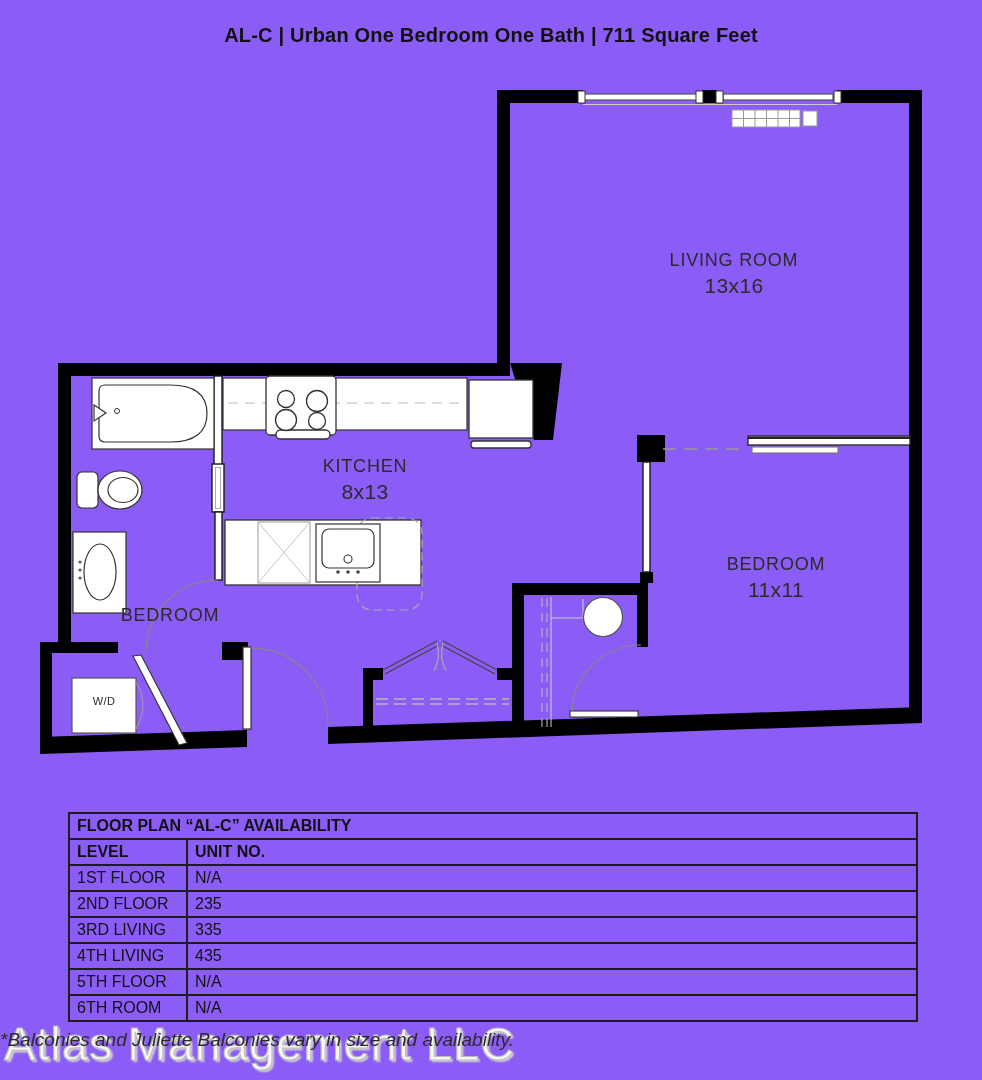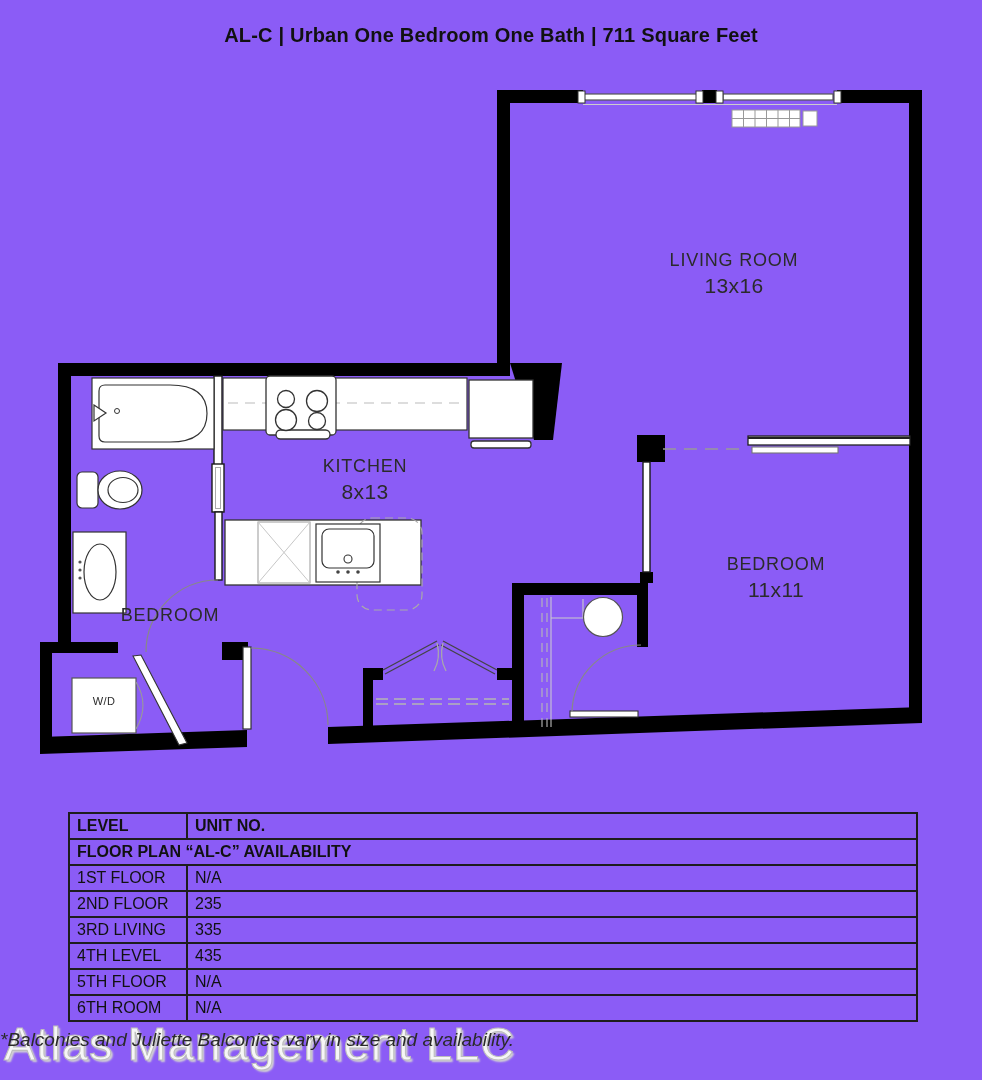--- a/index.html
+++ b/index.html
@@ -224,40 +224,40 @@
     <div>W/D</div>
   </div>
 
   <table class="availability">
     <colgroup>
         <col class="c1">
         <col>
       </colgroup>
     <tbody>
         <tr>
+      <th class="hdr" colspan="2">FLOOR PLAN “AL-C” AVAILABILITY</th>
+    </tr>
+    <tr>
       <th class="hdr">LEVEL</th>
       <th class="hdr">UNIT NO.</th>
     </tr>
     <tr>
-      <th class="hdr" colspan="2">FLOOR PLAN “AL-C” AVAILABILITY</th>
-    </tr>
-    <tr>
       <td>1ST FLOOR</td>
       <td>N/A</td>
     </tr>
     <tr>
       <td>2ND FLOOR</td>
       <td>235</td>
     </tr>
     <tr>
       <td>3RD LIVING</td>
       <td>335</td>
     </tr>
     <tr>
-      <td>4TH LEVEL</td>
+      <td>4TH LIVING</td>
       <td>435</td>
     </tr>
     <tr>
       <td>5TH FLOOR</td>
       <td>N/A</td>
     </tr>
     <tr>
       <td>6TH ROOM</td>
       <td>N/A</td>
     </tr>

